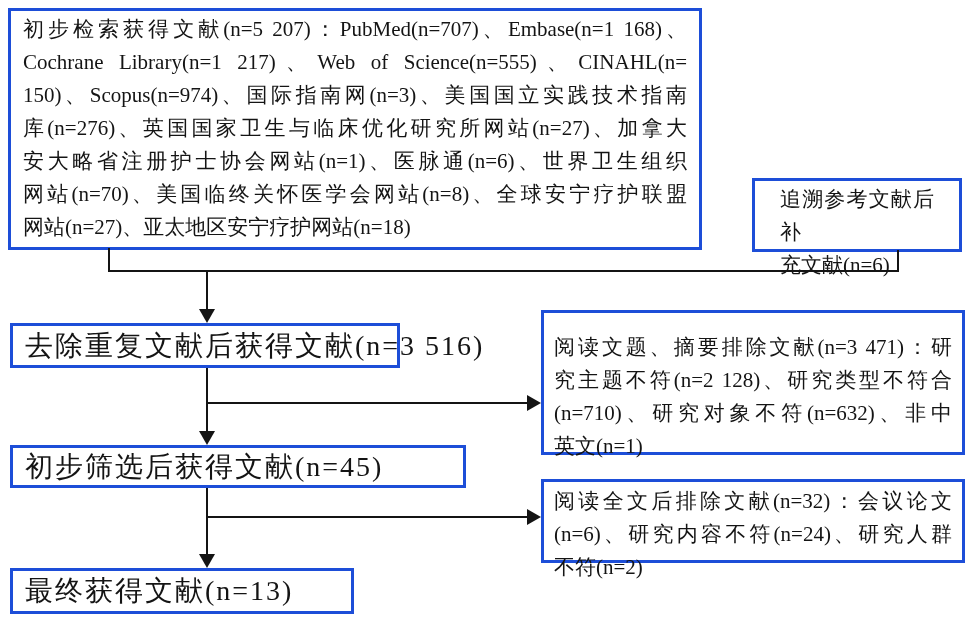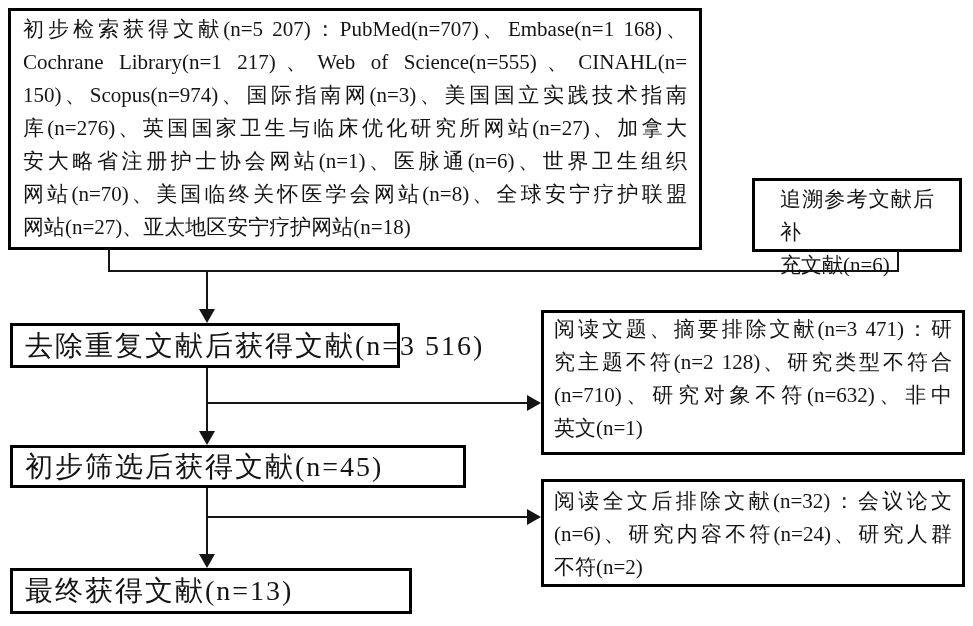--- a/index.html
+++ b/index.html
@@ -7,21 +7,21 @@
     position:relative;
     width:973px;height:626px;
     background:#ffffff;
     font-family:"Liberation Serif","DejaVu Serif",serif;
     color:#141414;
     overflow:hidden;
   }
   .box{
     position:absolute;
     box-sizing:border-box;
-    border:3px solid #000000;
+    border:3px solid #1d4ed8;
     background:#ffffff;
   }
   .para{font-size:21px;line-height:33px;}
   .para .ln{text-align:justify;}
   .para .ln.fill{text-align-last:justify;}
   .single{
     display:flex;align-items:center;
     font-size:28px;letter-spacing:2px;
     padding-left:12px;box-sizing:border-box;
     white-space:nowrap;
@@ -70,39 +70,39 @@
 
   <div class="box single" style="left:10px;top:323px;width:390px;height:45px;">
     <span>去除重复文献后获得文献(n=3 516)</span>
   </div>
 
   <div class="vline" style="left:206px;top:368px;height:64px;"></div>
   <div class="arr-d" style="left:199px;top:431px;"></div>
   <div class="hline" style="left:206px;top:402px;width:322px;"></div>
   <div class="arr-r" style="left:527px;top:395px;"></div>
 
-  <div class="box para" style="left:541px;top:310px;width:424px;height:145px;padding:0 10px;">
+  <div class="box para" style="left:541px;top:310px;width:424px;height:145px;padding:18px 10px;">
     <div class="ln fill">阅读文题、摘要排除文献(n=3 471)：研</div>
     <div class="ln fill">究主题不符(n=2 128)、研究类型不符合</div>
     <div class="ln fill">(n=710)、研究对象不符(n=632)、非中</div>
     <div class="ln">英文(n=1)</div>
   </div>
 
   <div class="box single" style="left:10px;top:445px;width:456px;height:43px;">
     <span>初步筛选后获得文献(n=45)</span>
   </div>
 
   <div class="vline" style="left:206px;top:488px;height:67px;"></div>
   <div class="arr-d" style="left:199px;top:554px;"></div>
   <div class="hline" style="left:206px;top:516px;width:322px;"></div>
   <div class="arr-r" style="left:527px;top:509px;"></div>
 
-  <div class="box para" style="left:541px;top:479px;width:424px;height:108px;padding:3px 10px;">
+  <div class="box para" style="left:541px;top:479px;width:424px;height:84px;padding:3px 10px;">
     <div class="ln fill">阅读全文后排除文献(n=32)：会议论文</div>
     <div class="ln fill">(n=6)、研究内容不符(n=24)、研究人群</div>
     <div class="ln">不符(n=2)</div>
   </div>
 
-  <div class="box single" style="left:10px;top:568px;width:402px;height:46px;">
+  <div class="box single" style="left:10px;top:568px;width:344px;height:46px;">
     <span>最终获得文献(n=13)</span>
   </div>
 
 </div>
 
 </body></html>

